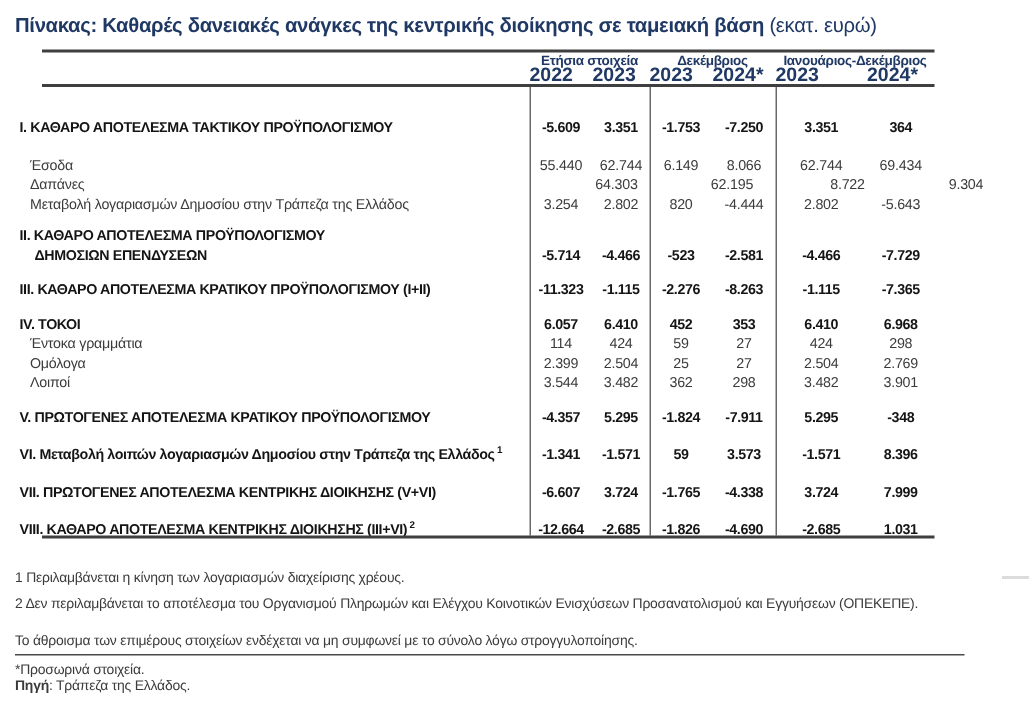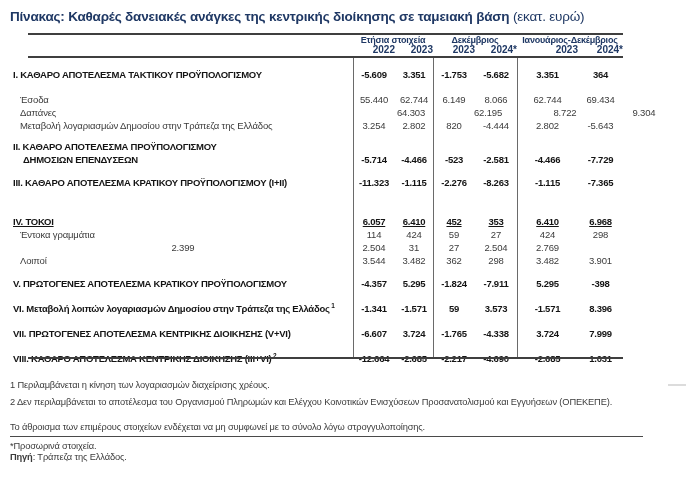--- a/index.html
+++ b/index.html
@@ -31,21 +31,21 @@
   
   .grp{position:absolute;top:35px;text-align:center;font-size:9px;font-weight:bold;
     color:#1f3864;white-space:nowrap;line-height:11px;letter-spacing:-0.2px;}
   .grp.g1{left:353px;width:80px;}
   .grp.g2{left:433px;width:84px;}
   .grp.g3{left:517px;width:106px;}
 
   
   .years{position:absolute;left:353px;top:45px;display:grid;
     grid-template-columns:42px 38px 42px 42px 61px 45px;}
-  .years div{text-align:right;font-size:10px;font-weight:bold;color:#1f3864;
+  .years div{text-align:left;font-size:13px;font-weight:bold;color:#1f3864;
     line-height:10px;white-space:nowrap;}
 
   
   .tbody{position:absolute;left:13px;top:58px;width:610px;}
   .trow{display:grid;grid-template-columns:340px 42px 38px 42px 42px 61px 45px;
     line-height:13px;}
   .trow .label{white-space:nowrap;overflow:visible;}
   .trow .label2{padding-left:10px;}
   .trow .val{text-align:center;white-space:nowrap;align-self:end;}
   .trow.section{font-size:9.5px;font-weight:bold;color:#141414;letter-spacing:-0.25px;}
@@ -85,28 +85,28 @@
       <div>2023</div>
       <div>2023</div>
       <div>2024*</div>
       <div>2023</div>
       <div>2024*</div>
     </div>
 
   <div class="hline midhdr"></div>
 
   <div class="tbody" id="table-body">
-      <div class="trow section" style="margin-top: 10px;">
+      <div class="trow section" style="margin-top: 21px;">
         <div class="cell label">
           <div>Ι. ΚΑΘΑΡΟ ΑΠΟΤΕΛΕΣΜΑ ΤΑΚΤΙΚΟΥ ΠΡΟΫΠΟΛΟΓΙΣΜΟΥ</div>
         </div>
         <div class="cell val">-5.609</div>
         <div class="cell val">3.351</div>
         <div class="cell val">-1.753</div>
-        <div class="cell val">-5.682</div>
+        <div class="cell val">-7.250</div>
         <div class="cell val">3.351</div>
         <div class="cell val">364</div>
       </div>
       <div class="trow sub" style="margin-top: 12px;">
         <div class="cell label">
           <div>Έσοδα</div>
         </div>
         <div class="cell val">55.440</div>
         <div class="cell val">62.744</div>
         <div class="cell val">6.149</div>
@@ -152,21 +152,21 @@
         <div class="cell label">
           <div>ΙΙΙ. ΚΑΘΑΡΟ ΑΠΟΤΕΛΕΣΜΑ ΚΡΑΤΙΚΟΥ ΠΡΟΫΠΟΛΟΓΙΣΜΟΥ (Ι+ΙΙ)</div>
         </div>
         <div class="cell val">-11.323</div>
         <div class="cell val">-1.115</div>
         <div class="cell val">-2.276</div>
         <div class="cell val">-8.263</div>
         <div class="cell val">-1.115</div>
         <div class="cell val">-7.365</div>
       </div>
-      <div class="trow section" style="margin-top: 26px; text-decoration: underline;">
+      <div class="trow section" style="margin-top: 10px;">
         <div class="cell label">
           <div>IV. ΤΟΚΟΙ</div>
         </div>
         <div class="cell val">6.057</div>
         <div class="cell val">6.410</div>
         <div class="cell val">452</div>
         <div class="cell val">353</div>
         <div class="cell val">6.410</div>
         <div class="cell val">6.968</div>
       </div>
@@ -175,23 +175,26 @@
           <div>Έντοκα γραμμάτια</div>
         </div>
         <div class="cell val">114</div>
         <div class="cell val">424</div>
         <div class="cell val">59</div>
         <div class="cell val">27</div>
         <div class="cell val">424</div>
         <div class="cell val">298</div>
       </div>
       <div class="trow sub" style="margin-top: 0px;">
+        <div class="cell label">
+          <div>Ομόλογα</div>
+        </div>
         <div class="cell val">2.399</div>
         <div class="cell val">2.504</div>
-        <div class="cell val">31</div>
+        <div class="cell val">25</div>
         <div class="cell val">27</div>
         <div class="cell val">2.504</div>
         <div class="cell val">2.769</div>
       </div>
       <div class="trow sub" style="margin-top: 0px;">
         <div class="cell label">
           <div>Λοιποί</div>
         </div>
         <div class="cell val">3.544</div>
         <div class="cell val">3.482</div>
@@ -202,21 +205,21 @@
       </div>
       <div class="trow section" style="margin-top: 10px;">
         <div class="cell label">
           <div>V. ΠΡΩΤΟΓΕΝΕΣ ΑΠΟΤΕΛΕΣΜΑ ΚΡΑΤΙΚΟΥ ΠΡΟΫΠΟΛΟΓΙΣΜΟΥ</div>
         </div>
         <div class="cell val">-4.357</div>
         <div class="cell val">5.295</div>
         <div class="cell val">-1.824</div>
         <div class="cell val">-7.911</div>
         <div class="cell val">5.295</div>
-        <div class="cell val">-398</div>
+        <div class="cell val">-348</div>
       </div>
       <div class="trow section" style="margin-top: 12px;">
         <div class="cell label">
           <div>VI. Μεταβολή λοιπών λογαριασμών Δημοσίου στην Τράπεζα της Ελλάδος<sup> 1</sup></div>
         </div>
         <div class="cell val">-1.341</div>
         <div class="cell val">-1.571</div>
         <div class="cell val">59</div>
         <div class="cell val">3.573</div>
         <div class="cell val">-1.571</div>
@@ -232,21 +235,21 @@
         <div class="cell val">-4.338</div>
         <div class="cell val">3.724</div>
         <div class="cell val">7.999</div>
       </div>
       <div class="trow section" style="margin-top: 12px;">
         <div class="cell label">
           <div>VIII. ΚΑΘΑΡΟ ΑΠΟΤΕΛΕΣΜΑ ΚΕΝΤΡΙΚΗΣ ΔΙΟΙΚΗΣΗΣ (III+VI)<sup> 2</sup></div>
         </div>
         <div class="cell val">-12.664</div>
         <div class="cell val">-2.685</div>
-        <div class="cell val">-2.217</div>
+        <div class="cell val">-1.826</div>
         <div class="cell val">-4.690</div>
         <div class="cell val">-2.685</div>
         <div class="cell val">1.031</div>
       </div>
     </div>
 
   <div class="vline v1"></div>
   <div class="vline v2"></div>
   <div class="vline v3"></div>
 

